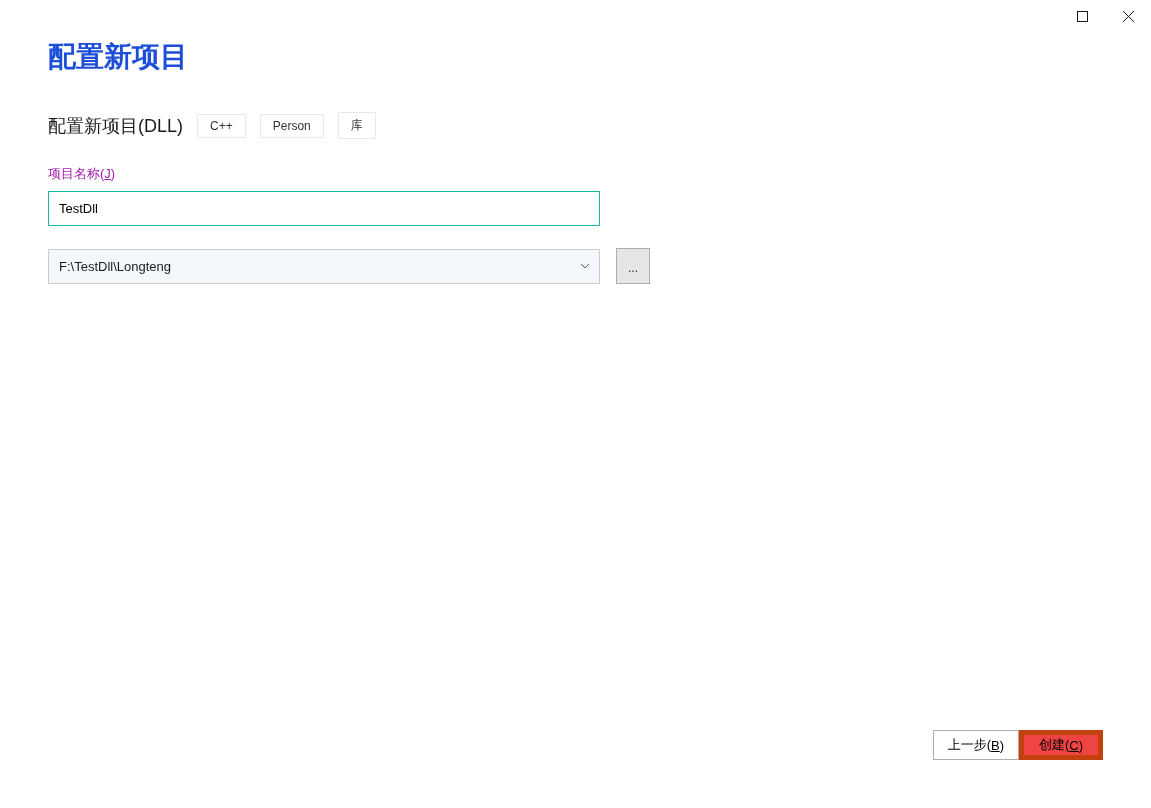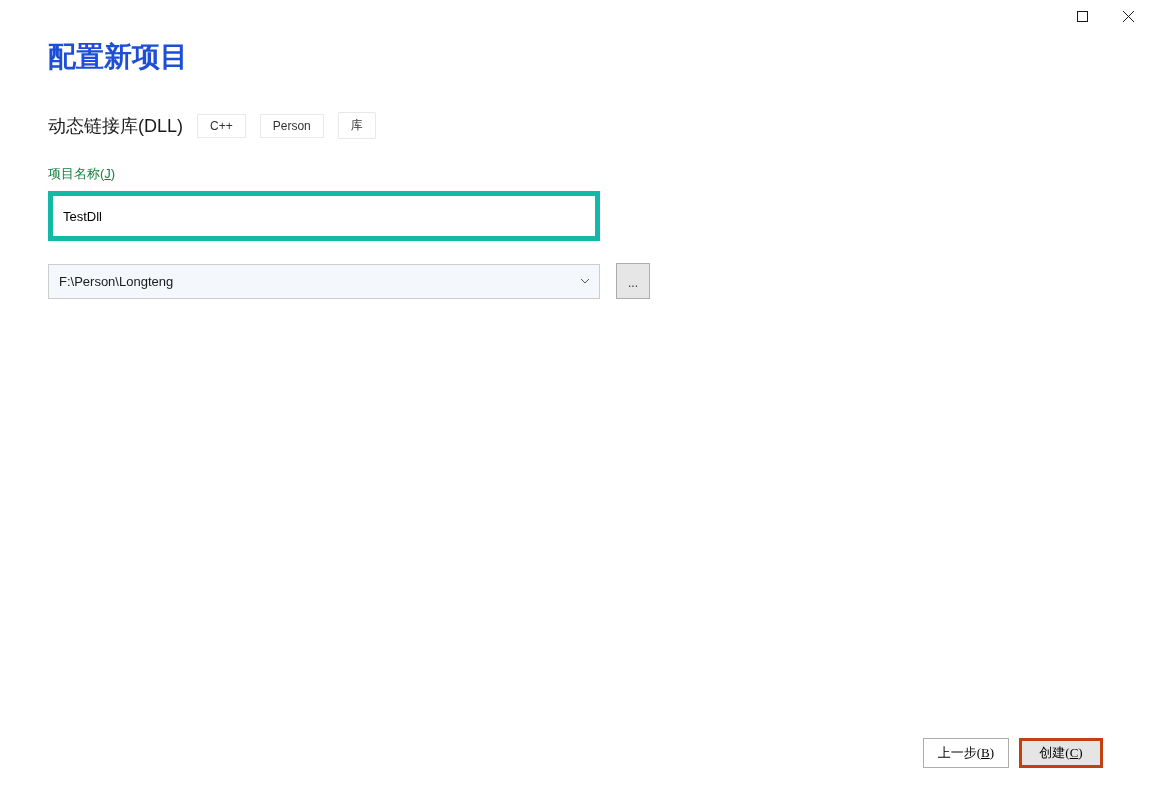--- a/index.html
+++ b/index.html
@@ -55,30 +55,30 @@
     .tag-box {
       border: 1px solid #e8e8e8;
       background: #ffffff;
       font-size: 12px;
       color: #333;
       padding: 4px 12px;
       border-radius: 1px;
     }
     .field-label {
       font-size: 13px;
-      color: #15803d;
+      color: #a21caf;
       margin-bottom: 8px;
     }
     .underline {
       text-decoration: underline;
     }
     .project-name-input {
       width: 552px;
-      height: 50px;
-      border: 5px solid #14b8a6;
+      height: 35px;
+      border: 1px solid #14b8a6;
       padding: 0 10px;
       font-size: 13px;
       font-family: inherit;
       background: #ffffff;
       outline: none;
     }
     .location-row {
       display: flex;
       align-items: center;
       gap: 16px;
@@ -115,42 +115,40 @@
       justify-content: center;
       padding-bottom: 8px;
       font-size: 12px;
       color: #333;
     }
     .field-group {
       margin-bottom: 22px;
     }
     .footer-buttons {
       position: absolute;
-      bottom: 40px;
+      bottom: 48px;
       right: 48px;
       display: flex;
-      gap: 10px;
-      font-family: Liberation Serif, serif;
     }
     .footer-btn {
       min-width: 84px;
       height: 30px;
       border: 1px solid #adadad;
       background: #ffffff;
       font-size: 13px;
       font-family: inherit;
       cursor: pointer;
       padding: 0 14px;
       display: flex;
       align-items: center;
       justify-content: center;
     }
     .footer-btn.primary {
-      border: 3px solid #c2410c;
-      background: #e5e5e5;
+      border: 5px solid #c2410c;
+      background: #ef4444;
     }
   </style>
 </head>
 <body>
 
 <div class="window-controls">
   <button class="window-control-btn">
     <svg width="11" height="11" viewBox="0 0 11 11">
       <rect x="0.5" y="0.5" width="10" height="10" fill="none" stroke="#1a1a1a" stroke-width="1"></rect>
     </svg>
@@ -160,35 +158,35 @@
       <line x1="0" y1="0" x2="11" y2="11" stroke="#1a1a1a" stroke-width="1"></line>
       <line x1="11" y1="0" x2="0" y2="11" stroke="#1a1a1a" stroke-width="1"></line>
     </svg>
   </button>
 </div>
 
 <div class="content-area">
   <h1 class="page-title">配置新项目</h1>
 
   <div class="project-type-row">
-    <span class="project-type-label">动态链接库(DLL)</span>
+    <span class="project-type-label">配置新项目(DLL)</span>
     <span class="tag-box">C++</span>
     <span class="tag-box">Person</span>
     <span class="tag-box">库</span>
   </div>
 
   <div class="field-group">
     <div class="field-label"><span>项目名称(</span><span class="underline">J</span><span>)</span></div>
     <input type="text" class="project-name-input" value="TestDll" style="">
   </div>
 
   <div class="field-group">
     <div class="location-row">
       <div class="location-dropdown">
-        <span>F:\Person\Longteng</span>
+        <span>F:\TestDll\Longteng</span>
         <span class="dropdown-arrow">
           <svg width="8" height="5" viewBox="0 0 8 5">
             <path d="M0 0 L4 4 L8 0" fill="none" stroke="#555" stroke-width="1"></path>
           </svg>
         </span>
       </div>
       <button class="browse-btn">
         <span>...</span>
       </button>
     </div>

